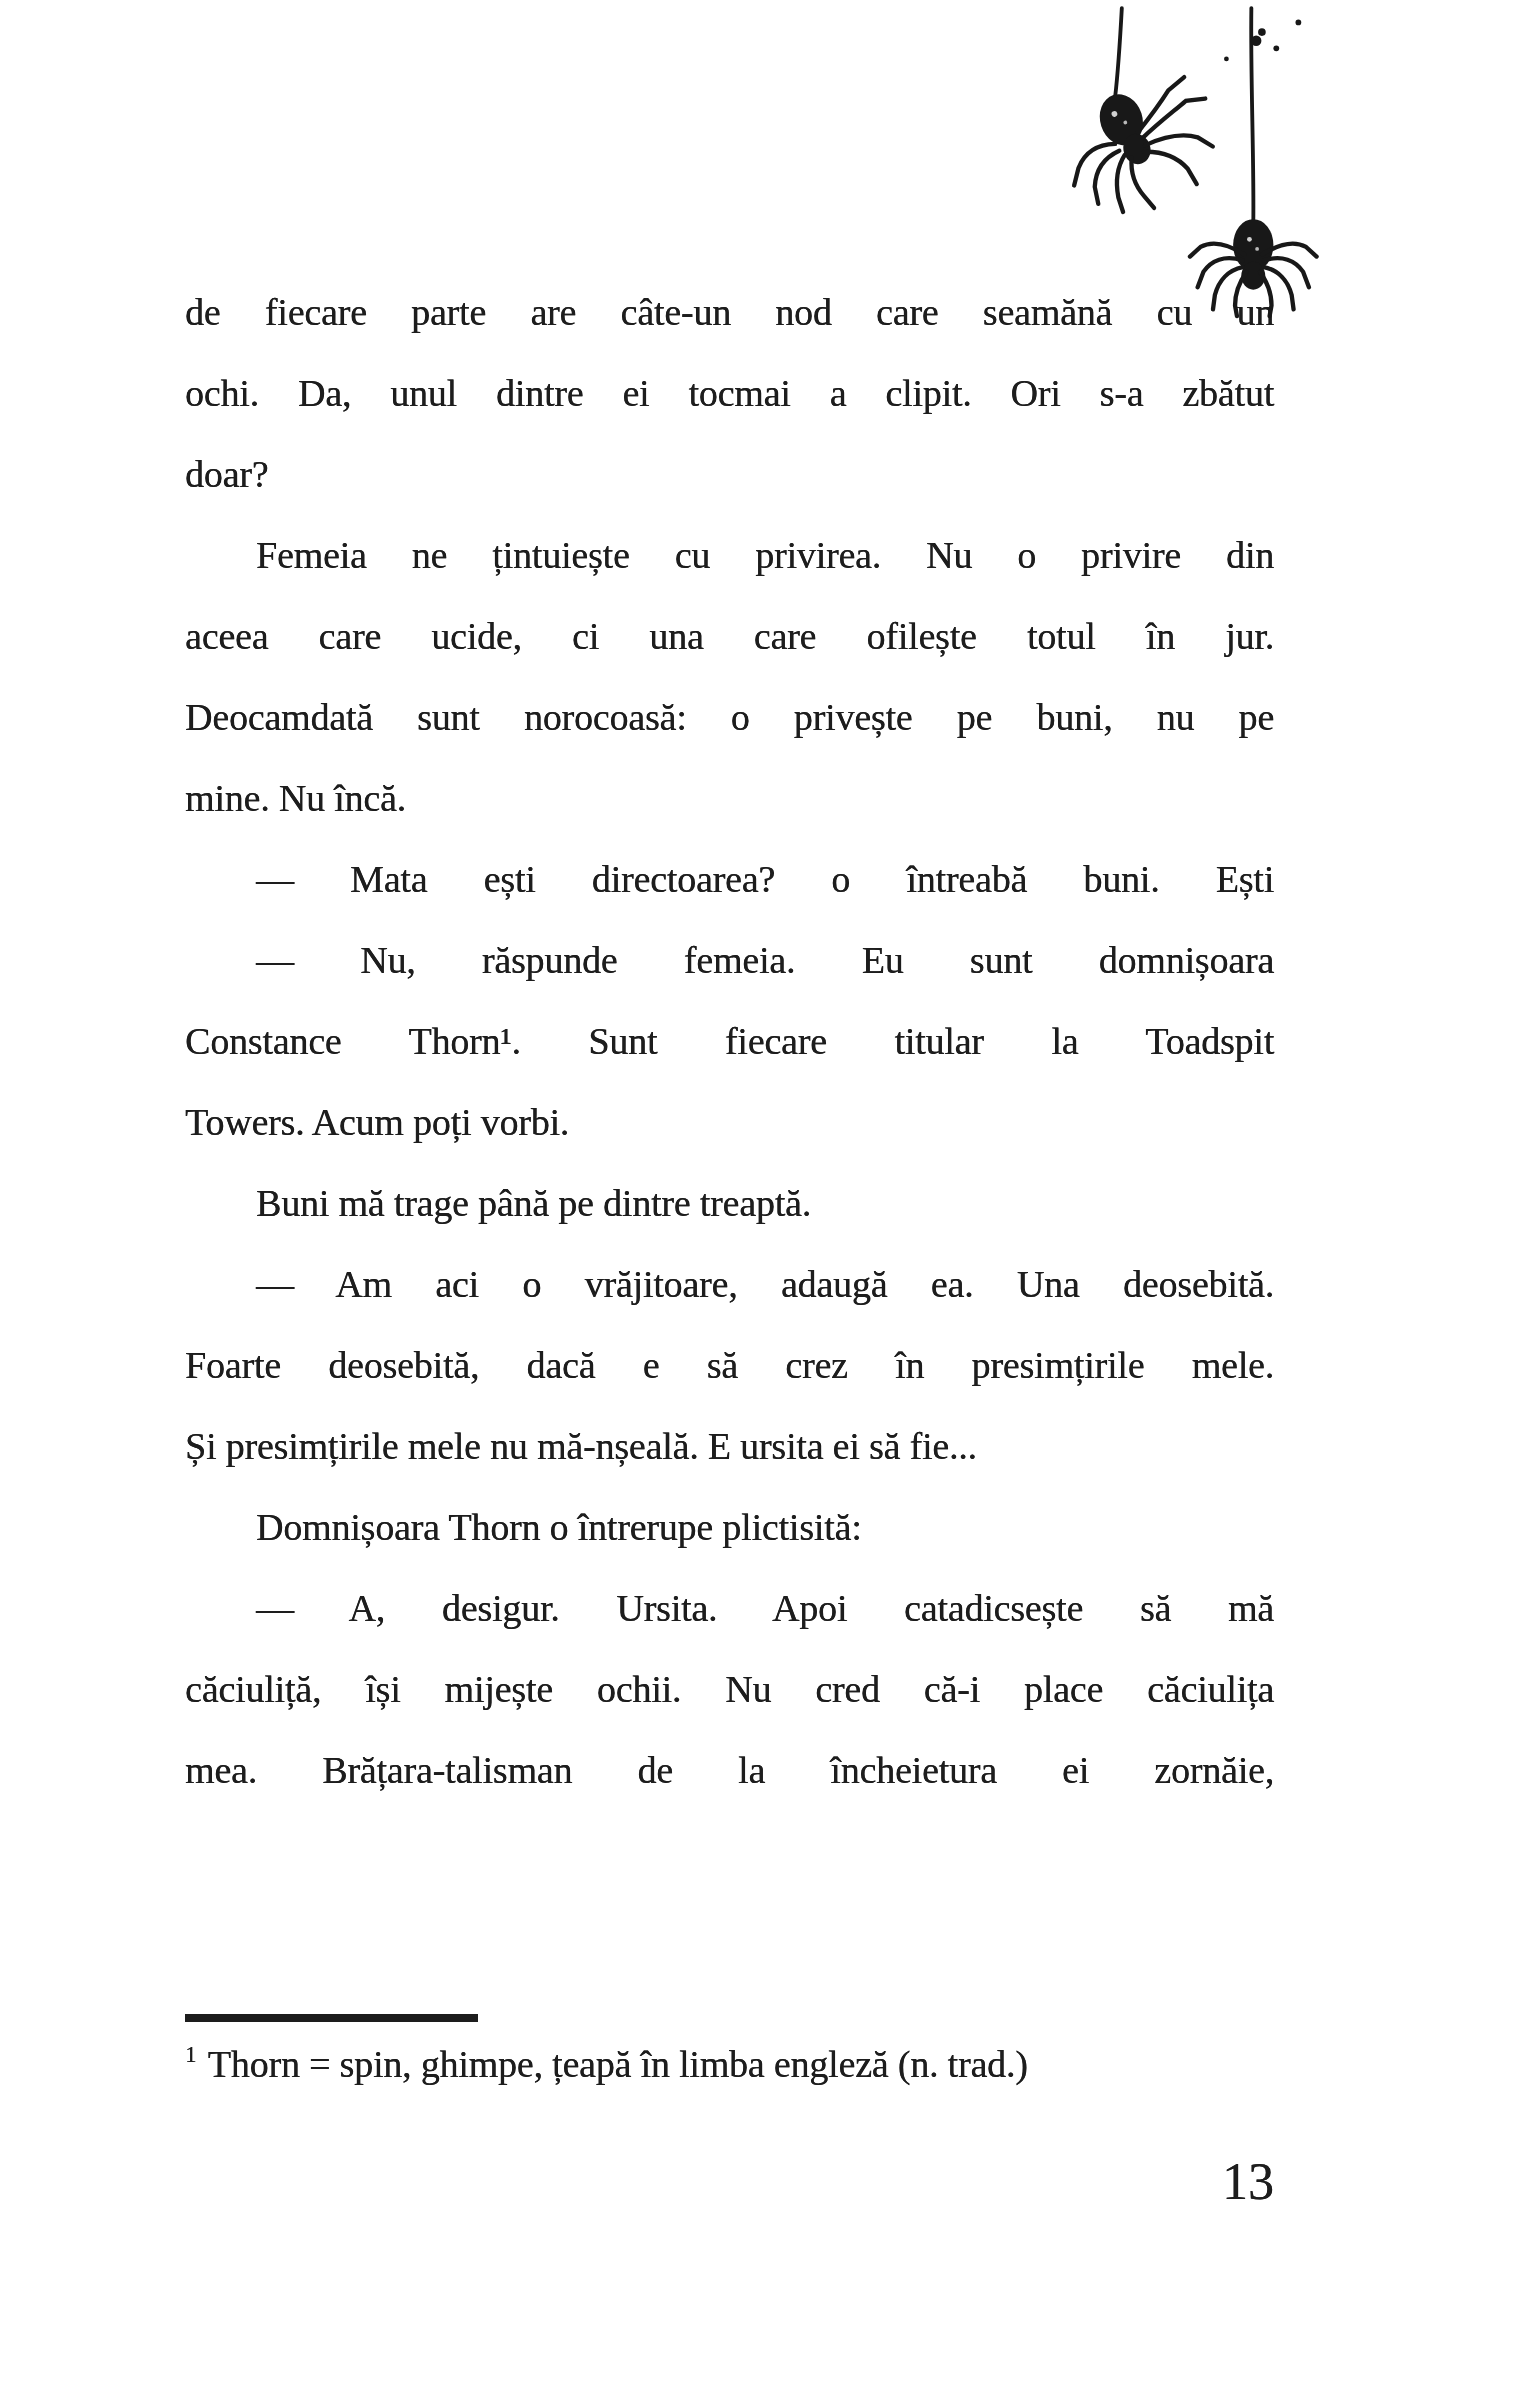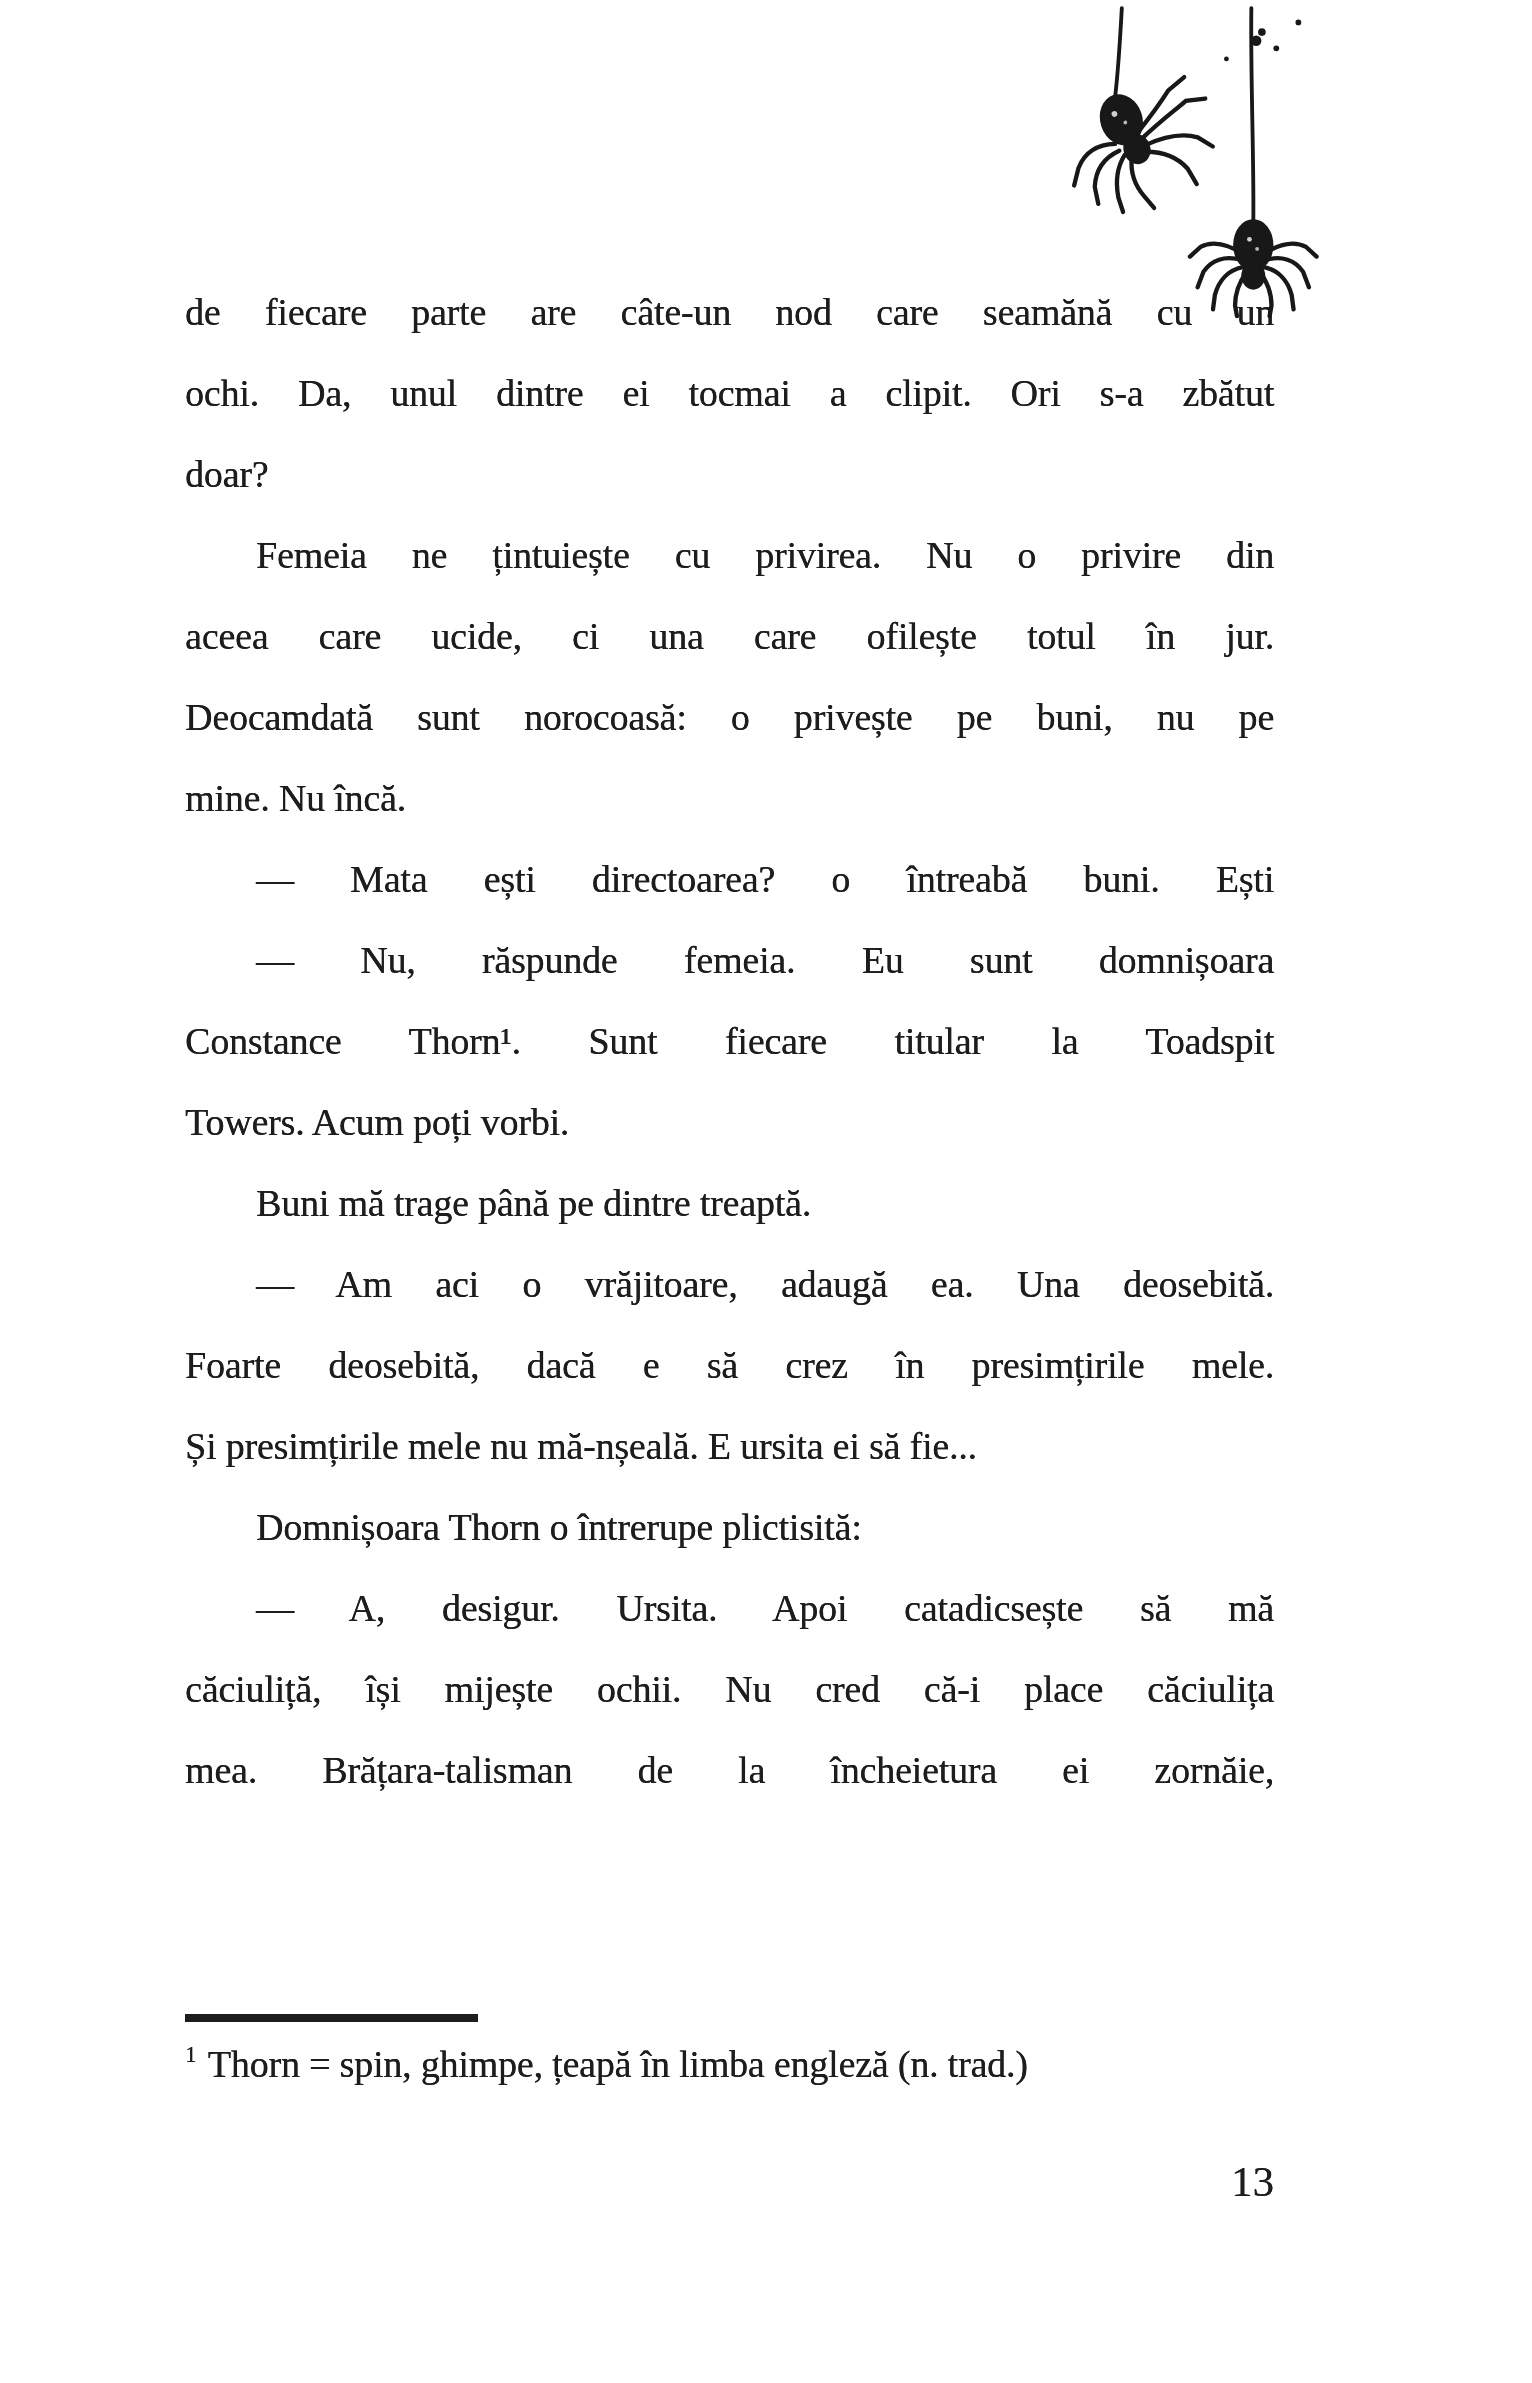--- a/index.html
+++ b/index.html
@@ -73,21 +73,21 @@
     vertical-align: 15.4px;
     margin-right: 11.5px;
     line-height: 0;
   }
   .page-number {
     position: absolute;
     left: 185px;
     top: 2158px;
     width: 1089px;
     text-align: right;
-    font-size: 43px;
+    font-size: 52px;
     line-height: 48px;
     text-shadow: 0.3px 0 0 currentColor;
     z-index: 2;
   }
 </style>
 </head>
 <body>
 
 <div class="page">
 

